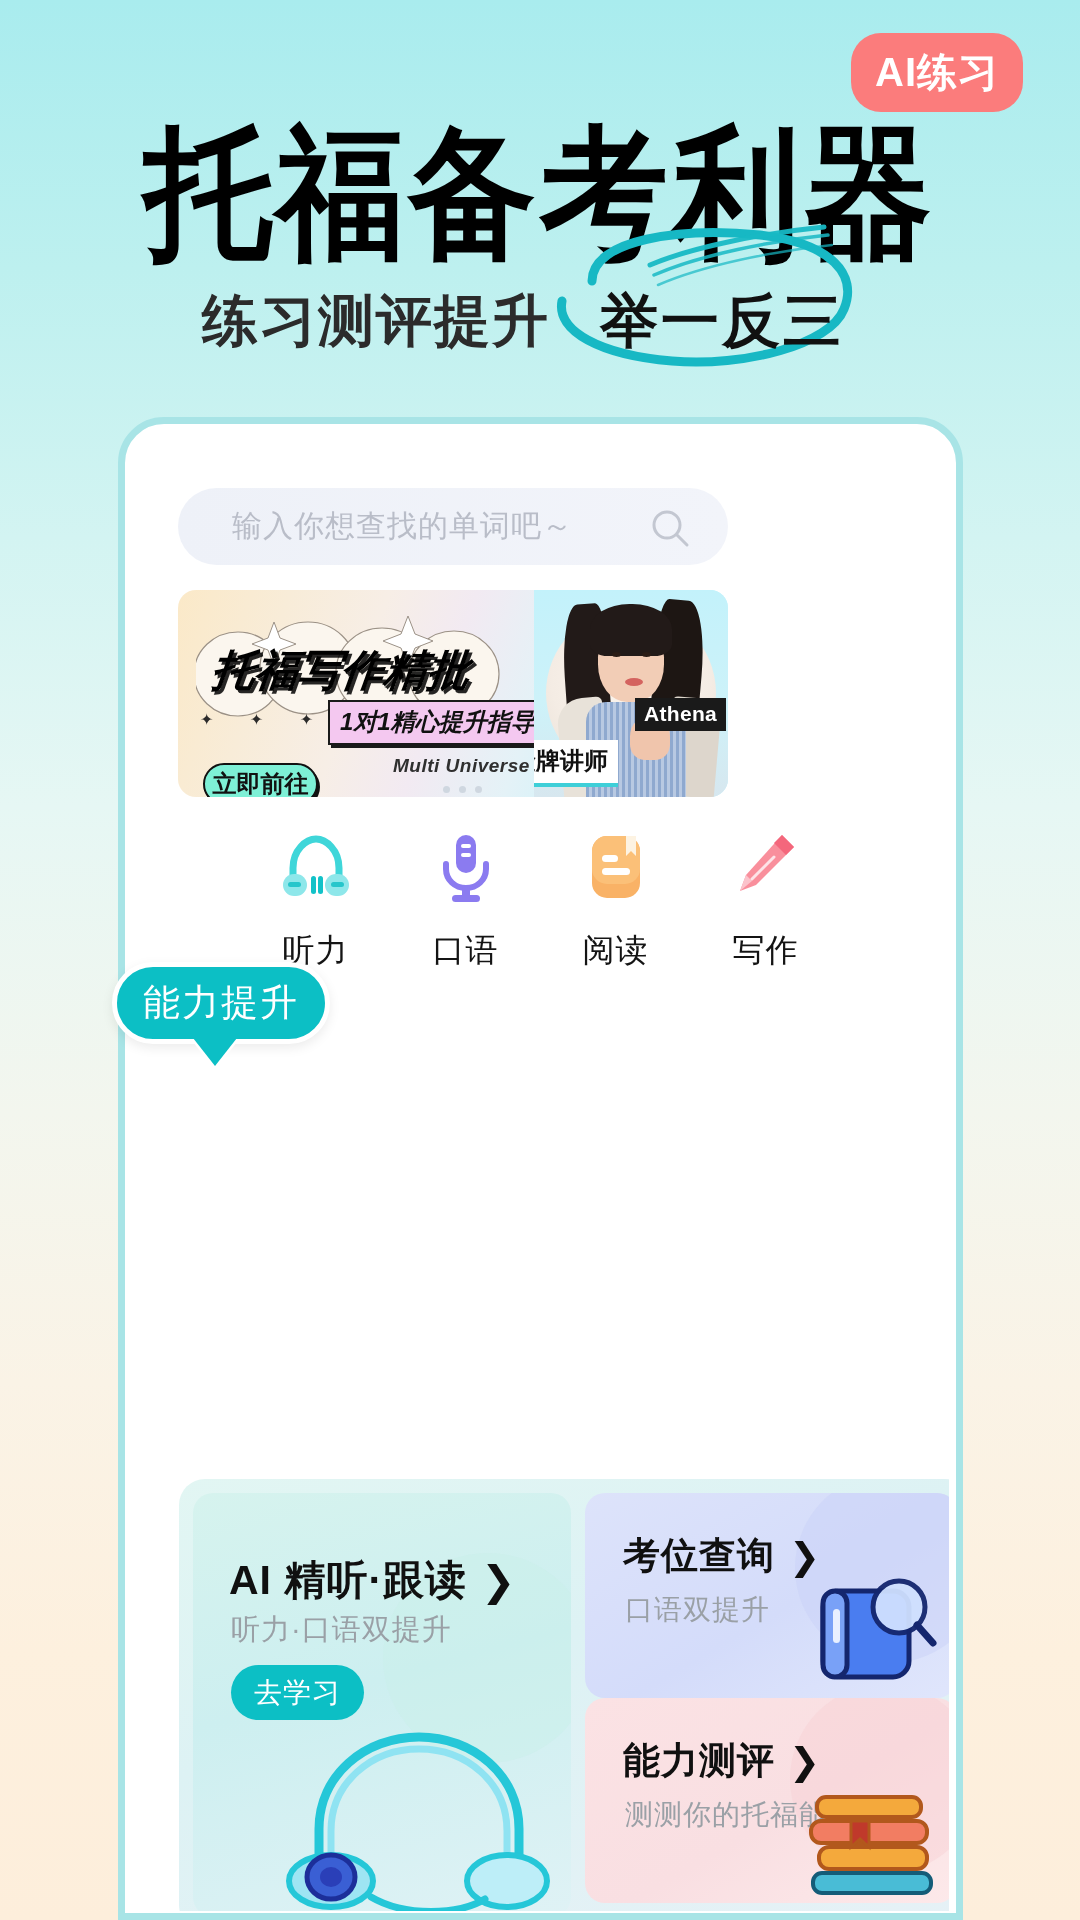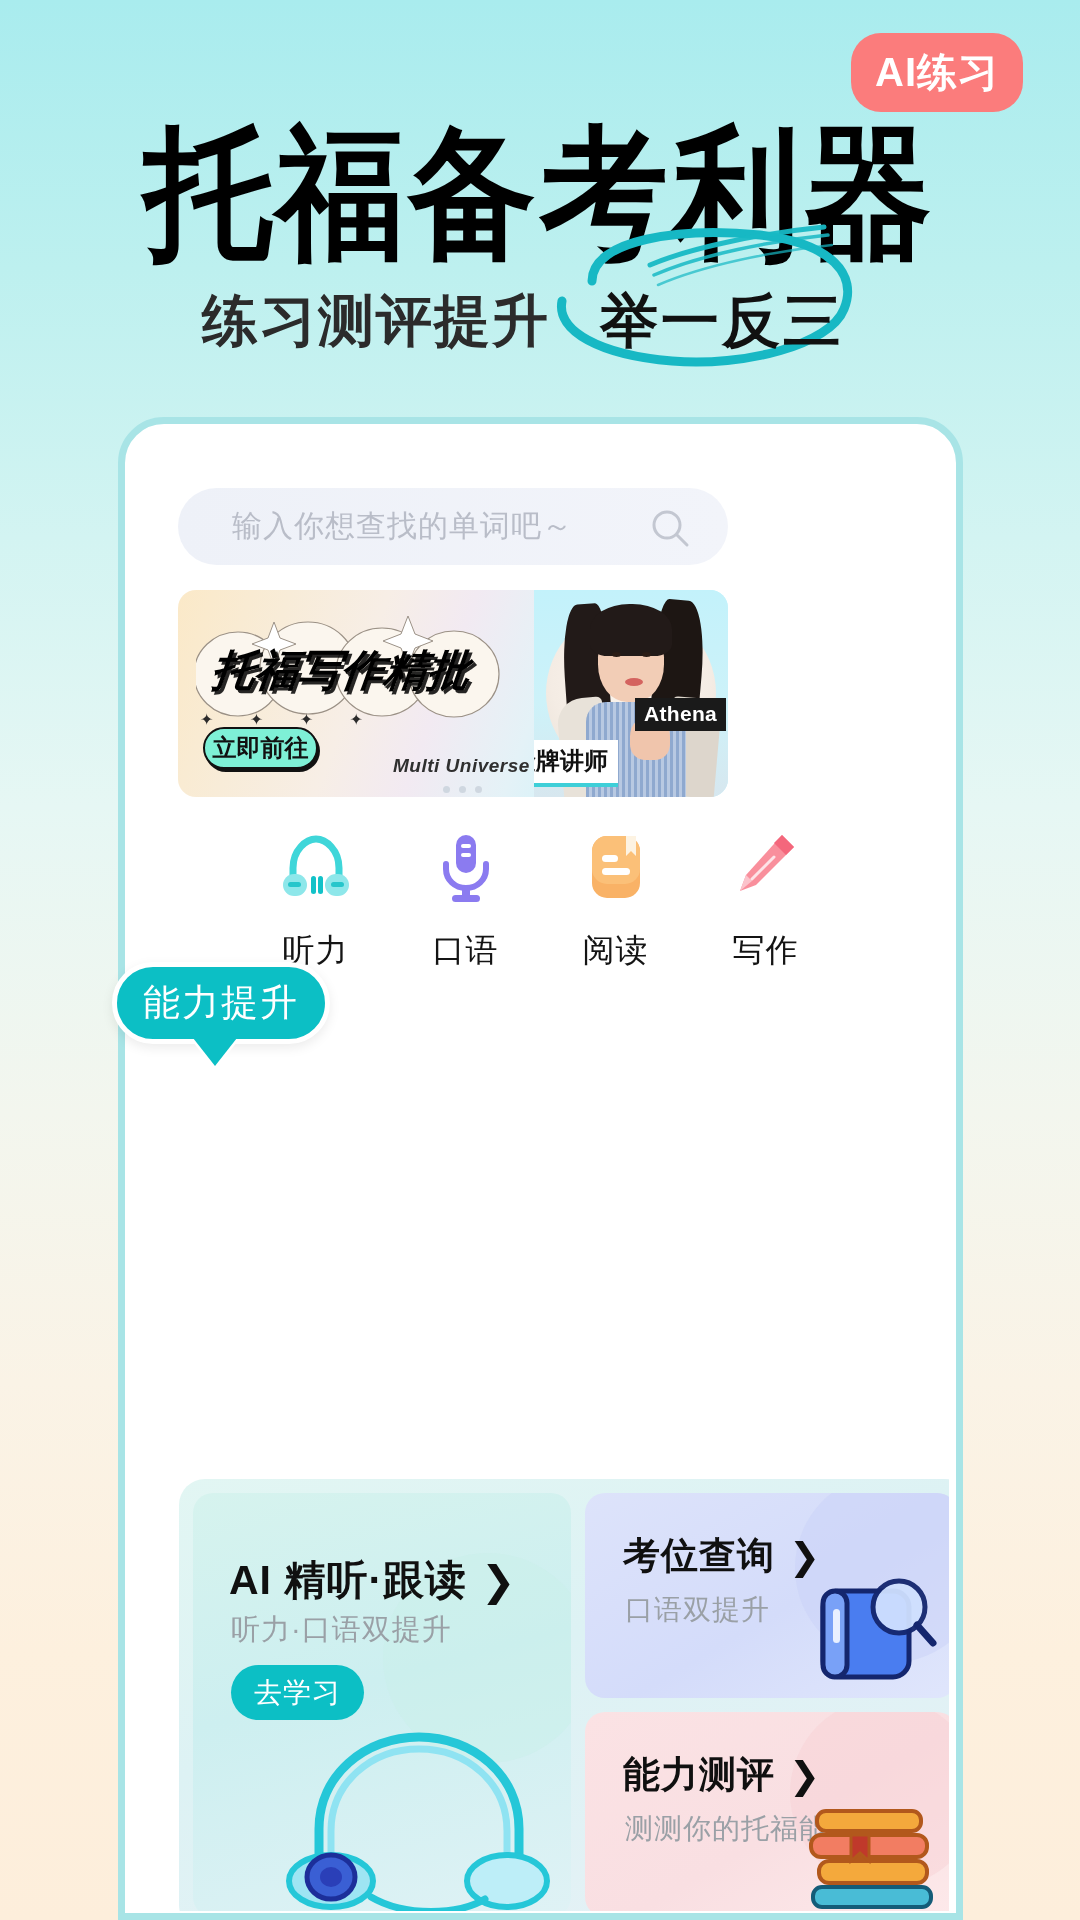--- a/index.html
+++ b/index.html
@@ -93,21 +93,21 @@
     font-size:16px; color:#2b2b2b; letter-spacing:16px;
   }
   #promo-sub {
     position:absolute; left:150px; top:110px;
     background:#f4c8f0; border:2px solid #1a1a1a;
     padding:4px 10px 5px 10px;
     font-size:24px; font-weight:bold; font-style:italic; color:#111;
     box-shadow:3px 3px 0 #1a1a1a;
   }
   #promo-cta {
-    position:absolute; left:25px; top:137px;
+    position:absolute; left:25px; top:173px;
     width:115px; height:42px;
     background:#7ef0d6; border:2px solid #111; border-radius:21px;
     display:flex; align-items:center; justify-content:center;
     font-size:24px; font-weight:bold; color:#111;
     box-shadow:2px 3px 0 #111;
   }
   #promo-brand {
     position:absolute; left:215px; top:165px;
     font-size:19px; font-weight:bold; font-style:italic; color:#2f2f2f;
     letter-spacing:0.5px;
@@ -194,21 +194,21 @@
     border-radius:26px;
     padding:14px;
     display:flex; gap:14px;
     z-index:20;
   }
   #card-ai {
     position:relative; width:392px; height:424px;
     background:linear-gradient(165deg,#d6f3ee 0%,#cdeff0 45%,#dff2f5 100%);
     border-radius:20px; overflow:hidden;
   }
-  .right-col { display:flex; flex-direction:column; gap:14px; }
+  .right-col { display:flex; flex-direction:column; }
   #card-exam {
     position:relative; width:372px; height:205px;
     background:linear-gradient(150deg,#dde3fa 0%,#d4dcfa 55%,#e0e6fc 100%);
     border-radius:20px; overflow:hidden;
   }
   #card-test {
     position:relative; width:372px; height:205px;
     background:linear-gradient(150deg,#fbe2e4 0%,#f9dfe2 55%,#fde9ea 100%);
     border-radius:20px; overflow:hidden;
   }
@@ -276,20 +276,21 @@
           <ellipse cx="42" cy="58" rx="44" ry="42"></ellipse>
           <ellipse cx="112" cy="52" rx="48" ry="46"></ellipse>
           <ellipse cx="186" cy="56" rx="46" ry="44"></ellipse>
           <ellipse cx="258" cy="58" rx="45" ry="43"></ellipse>
         </g>
         <path d="M78 6 l6 16 16 6 -16 6 -6 16 -6 -16 -16 -6 16 -6z" fill="#fff" stroke="#9b9186" stroke-width="1"></path>
         <path d="M212 0 l7 18 18 7 -18 7 -7 18 -7 -18 -18 -7 18 -7z" fill="#fff" stroke="#9b9186" stroke-width="1"></path>
       </svg>
       <div id="promo-title">托福写作精批</div>
       <div id="promo-stars">✦ ✦ ✦ ✦</div>
+      <div id="promo-sub">1对1精心提升指导</div>
       <div id="promo-cta">
         <span>立即前往</span>
       </div>
       <div id="promo-brand">Multi Universe Education</div>
       <div id="promo-dots">
           <i></i>
           <i></i>
           <i></i>
         </div>
 

